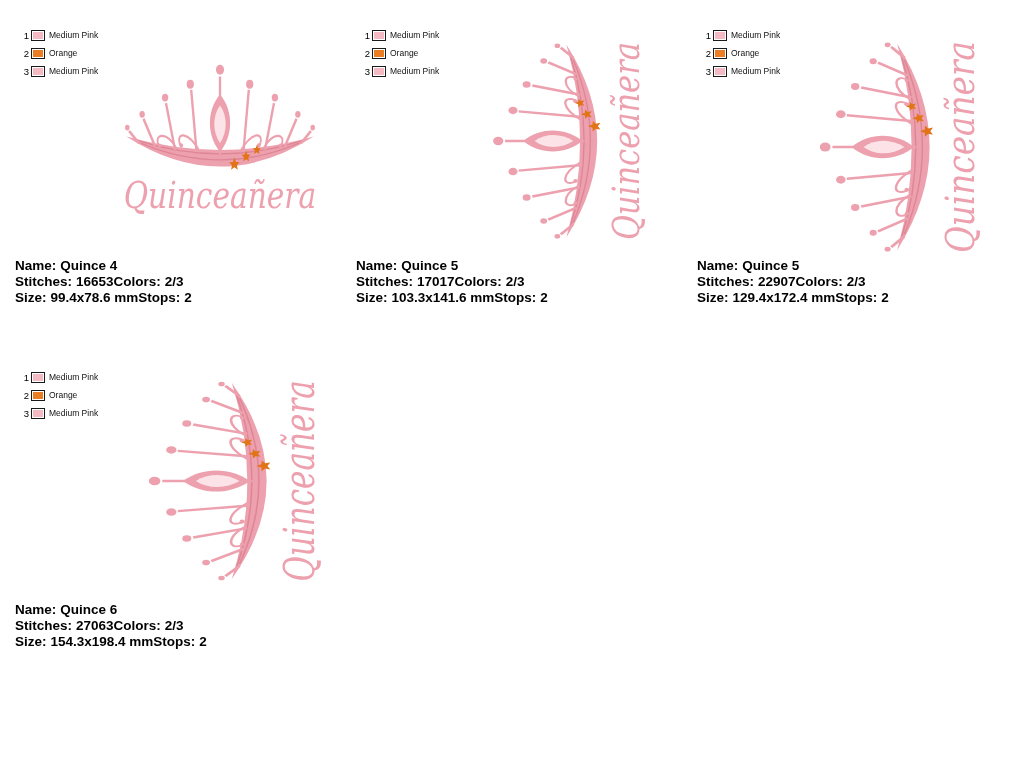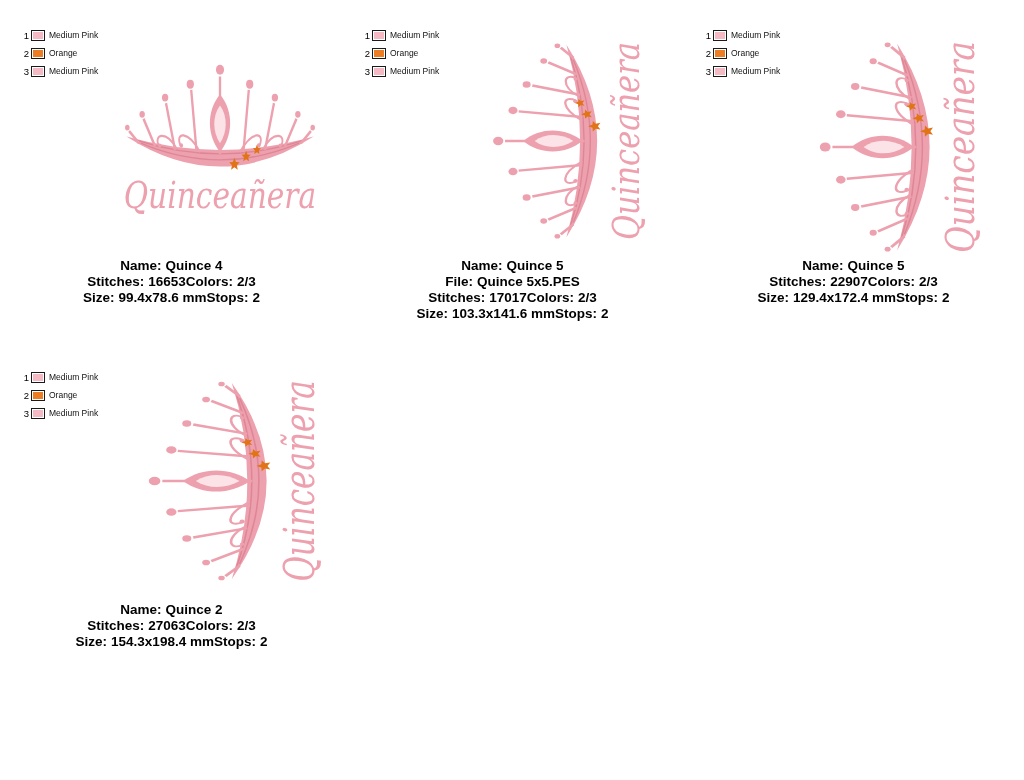--- a/index.html
+++ b/index.html
@@ -31,21 +31,21 @@
 
   
   .design { position: absolute; }
   .design svg { width: 100%; height: 100%; display: block; }
 
   
   .meta {
     position: absolute; left: 15px; top: 258px; width: 313px;
     font-size: 13.5px; font-weight: bold; line-height: 16px; color: #000;
   }
-  .meta-row { display: flex; justify-content: center; height: 16px; white-space: nowrap; }
+  .meta-row { display: flex; justify-content: flex-start; height: 16px; white-space: nowrap; }
   .lbl { margin-right: 4px; }
 
   .defs-holder { position: absolute; width: 0; height: 0; overflow: hidden; }
 </style>
 </head>
 <body>
 
 <div id="screen">
 
   <svg class="defs-holder" aria-hidden="true">
@@ -167,23 +167,20 @@
           <g transform="translate(0 240) rotate(-90)">
             <use href="#tiara-art"></use>
           </g>
         </svg>
     </div>
     <div class="meta">
       <div class="meta-row">
         <span><span class="lbl">Name:</span><span>Quince 5</span></span>
       </div>
       <div class="meta-row">
-        <span><span class="lbl">File:</span><span>Quince 5x5.PES</span></span>
-      </div>
-      <div class="meta-row">
         <span><span class="lbl">Stitches:</span><span>17017</span></span>
         <span><span class="lbl">Colors:</span><span>2/3</span></span>
       </div>
       <div class="meta-row">
         <span><span class="lbl">Size:</span><span>103.3x141.6 mm</span></span>
         <span><span class="lbl">Stops:</span><span>2</span></span>
       </div>
     </div>
   </section>
 
@@ -247,21 +244,21 @@
     </div>
     <div class="design" style="left:134px; top:26px; width:206px; height:226px;">
       <svg viewBox="0 0 160 240" preserveAspectRatio="none">
           <g transform="translate(0 240) rotate(-90)">
             <use href="#tiara-art"></use>
           </g>
         </svg>
     </div>
     <div class="meta" style="top:260px;">
       <div class="meta-row">
-        <span><span class="lbl">Name:</span><span>Quince 2</span></span>
+        <span><span class="lbl">Name:</span><span>Quince 6</span></span>
       </div>
       <div class="meta-row">
         <span><span class="lbl">Stitches:</span><span>27063</span></span>
         <span><span class="lbl">Colors:</span><span>2/3</span></span>
       </div>
       <div class="meta-row">
         <span><span class="lbl">Size:</span><span>154.3x198.4 mm</span></span>
         <span><span class="lbl">Stops:</span><span>2</span></span>
       </div>
     </div>

